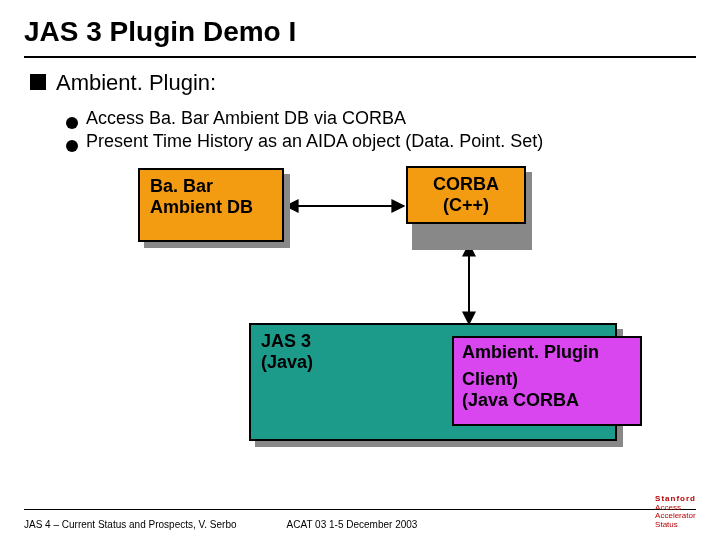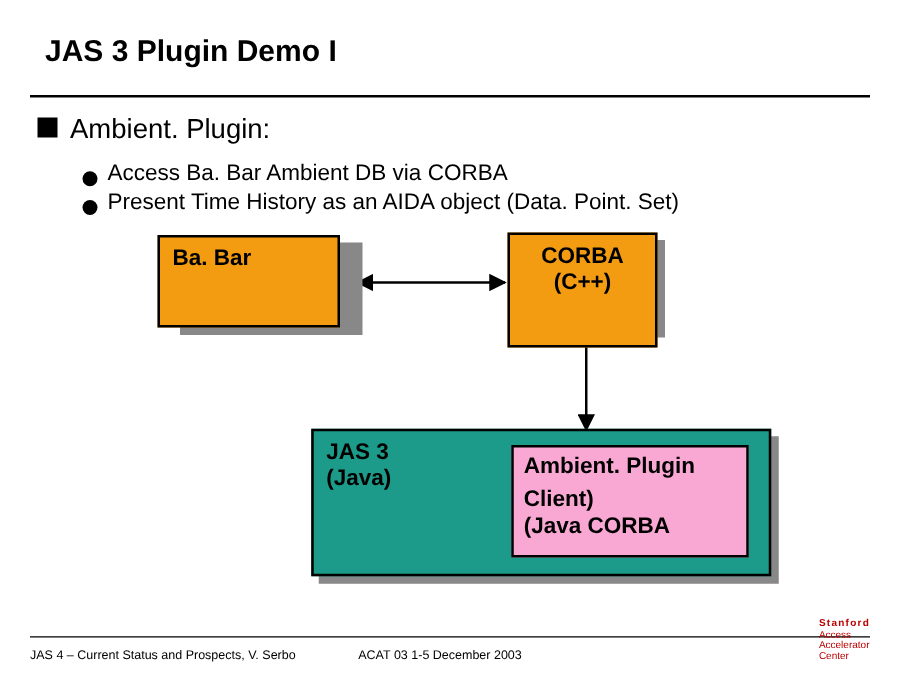--- a/index.html
+++ b/index.html
@@ -18,23 +18,23 @@
     width: 720px;
     height: 540px;
     padding: 16px 24px 0 24px;
   }
   .title-block {
     border-bottom: 2px solid #000;
     padding-bottom: 8px;
     margin-bottom: 12px;
   }
   .slide-title {
-    font-size: 24px;
-    font-weight: bold;
-    margin: 12px;
+    font-size: 28px;
+    font-weight: bold;
+    margin: 0;
   }
   .bullet-row {
     display: flex;
     align-items: flex-start;
     gap: 10px;
     margin: 6px 0 12px 6px;
   }
   .sq-bullet {
     width: 16px;
     height: 16px;
@@ -85,25 +85,26 @@
   .teal-box {
     position: absolute;
     background: #1d9b8a;
     border: 2px solid #000;
     padding: 6px 10px;
     font-size: 18px;
     font-weight: bold;
   }
   .inner-plain {
     position: absolute;
-    background: #f9a8d4;
+    background: #d946ef;
     border: 2px solid #000;
     padding: 4px 8px;
     font-size: 18px;
     font-weight: bold;
+    margin-left: 43px;
   }
   .center-text { text-align: center; }
   svg.connectors {
     position: absolute;
     left: 0; top: 0;
     width: 100%;
     height: 100%;
     pointer-events: none;
   }
   .footer {
@@ -169,26 +170,27 @@
       <defs>
         <marker id="arrow" viewBox="0 0 10 10" refX="9" refY="5" markerWidth="7" markerHeight="7" orient="auto-start-reverse">
           <path d="M 0 0 L 10 5 L 0 10 z" fill="#000"></path>
         </marker>
       </defs>
       <line x1="262" y1="52" x2="380" y2="52" stroke="#000" stroke-width="2" marker-start="url(#arrow)" marker-end="url(#arrow)"></line>
       <line x1="445" y1="90" x2="445" y2="170" stroke="#000" stroke-width="2" marker-start="url(#arrow)" marker-end="url(#arrow)"></line>
     </svg>
 
     <div class="shadow-box" style="left:120px; top:20px; width:146px; height:74px;"></div>
-    <div class="orange-box" style="left:102px; top:14px; width:146px; height:74px;">
+    <div class="orange-box" style="left:114px; top:14px; width:146px; height:74px;">
       <div>Ba. Bar</div>
+      <div>Ambient DB</div>
     </div>
 
     <div class="shadow-box" style="left:388px; top:18px; width:120px; height:78px;"></div>
-    <div class="orange-box center-text" style="left:382px; top:12px; width:120px; height:92px;">
+    <div class="orange-box center-text" style="left:382px; top:12px; width:120px; height:58px;">
       <div>CORBA</div>
       <div>(C++)</div>
     </div>
 
     <div class="shadow-box" style="left:231px; top:175px; width:368px; height:118px;"></div>
     <div class="teal-box" style="left:225px; top:169px; width:368px; height:118px;">
       <div>JAS 3</div>
       <div>(Java)</div>
     </div>
 
@@ -202,17 +204,17 @@
   </div>
 
   <div class="footer-line"></div>
   <div class="footer">
     <span>JAS 4 – Current Status and Prospects,  V. Serbo</span>
     <span class="footer-center">ACAT 03    1-5 December 2003</span>
     <span class="logo">
       <div class="line1">Stanford</div>
       <div>Access</div>
       <div>Accelerator</div>
-      <div>Center</div>
+      <div>Status</div>
     </span>
   </div>
 
 </div>
 
 </body></html>

